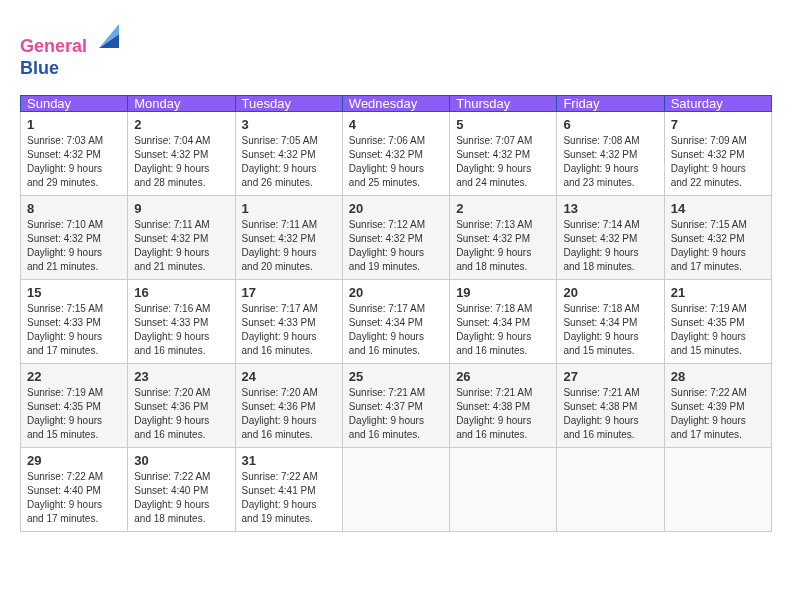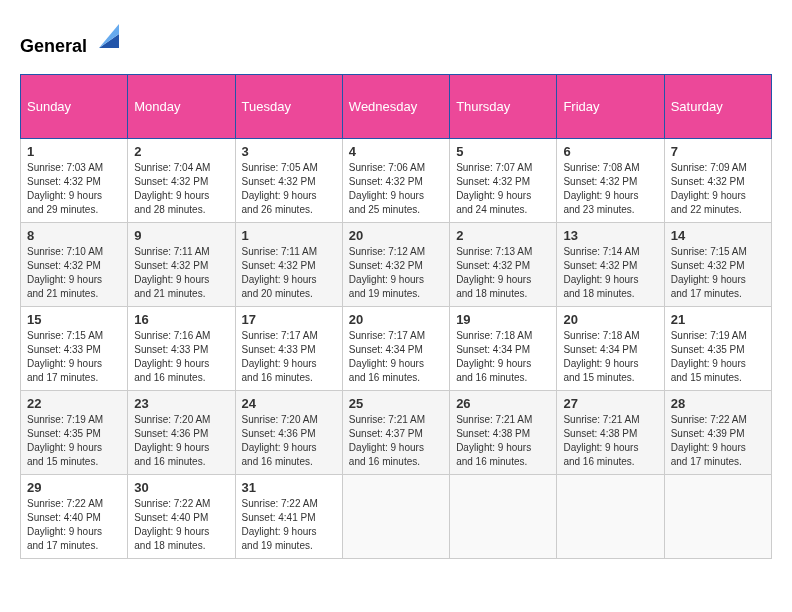--- a/index.html
+++ b/index.html
@@ -18,21 +18,21 @@
     }
     .logo-area {
       display: flex;
       align-items: center;
     }
     .logo-text {
       font-size: 18px;
       font-weight: bold;
       line-height: 1.2;
     }
-    .logo-general { color: #000000; }
+    .logo-general { color: #ec4899; }
     .logo-blue { color: #2255aa; }
     .logo-icon {
       width: 32px;
       height: 32px;
       margin-left: 4px;
     }
     .title-area {
       text-align: right;
     }
     .calendar-title {
@@ -43,23 +43,23 @@
     .calendar-subtitle {
       font-size: 15px;
       color: #555;
     }
     .calendar-table {
       width: 100%;
       border-collapse: collapse;
       font-size: 11px;
     }
     .calendar-table th {
-      background-color: #ec4899;
+      background-color: #8b5cf6;
       color: #fff;
-      padding: 24px 6px;
+      padding: 0 6px;
       text-align: left;
       font-size: 13px;
       font-weight: normal;
       border: 1px solid #2255aa;
     }
     .calendar-table td {
       border: 1px solid #ccc;
       vertical-align: top;
       padding: 5px 6px;
       height: 80px;
@@ -89,20 +89,23 @@
 <body>
 
 <div class="header-section">
   <div class="logo-area">
     <div>
       <div class="logo-text">
         <span class="logo-general">General</span><svg class="logo-icon" viewBox="0 0 32 32" xmlns="http://www.w3.org/2000/svg">
             <polygon points="8,28 28,14 28,28" fill="#2255aa"></polygon>
             <polygon points="8,28 28,4 28,14" fill="#66aaee"></polygon>
           </svg>
+      </div>
+      <div class="logo-text">
+        <span class="logo-blue">Blue</span>
       </div>
     </div>
   </div>
   <div class="title-area">
   </div>
 </div>
 
 <table class="calendar-table">
   <thead>
     <tr>

